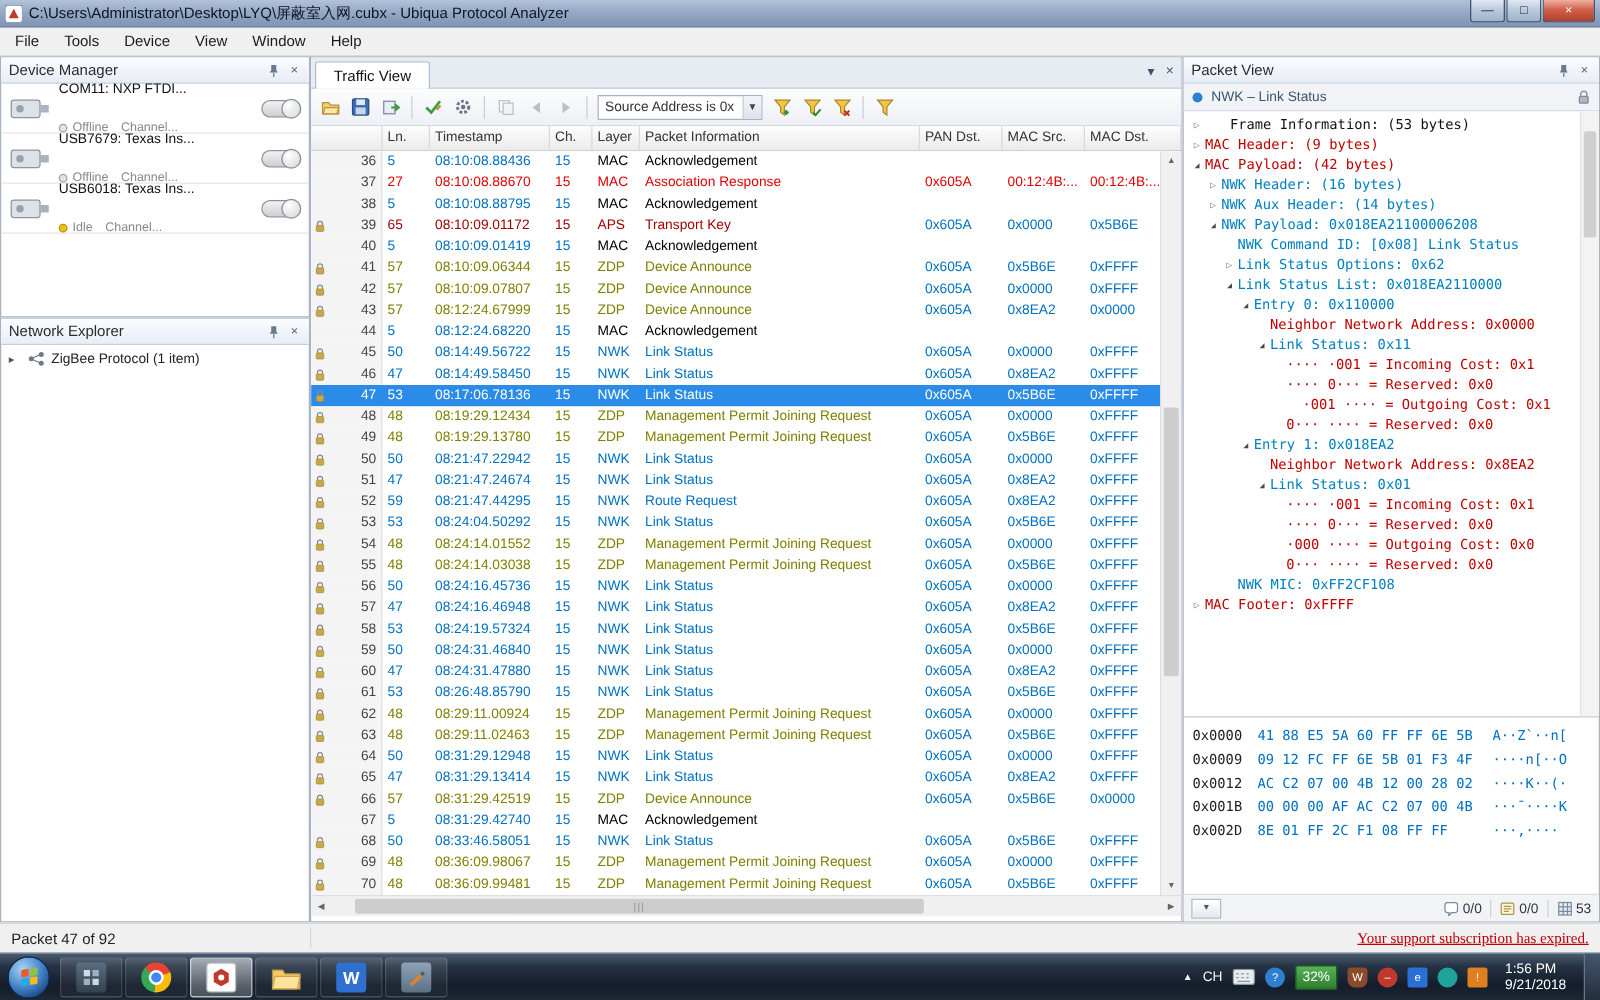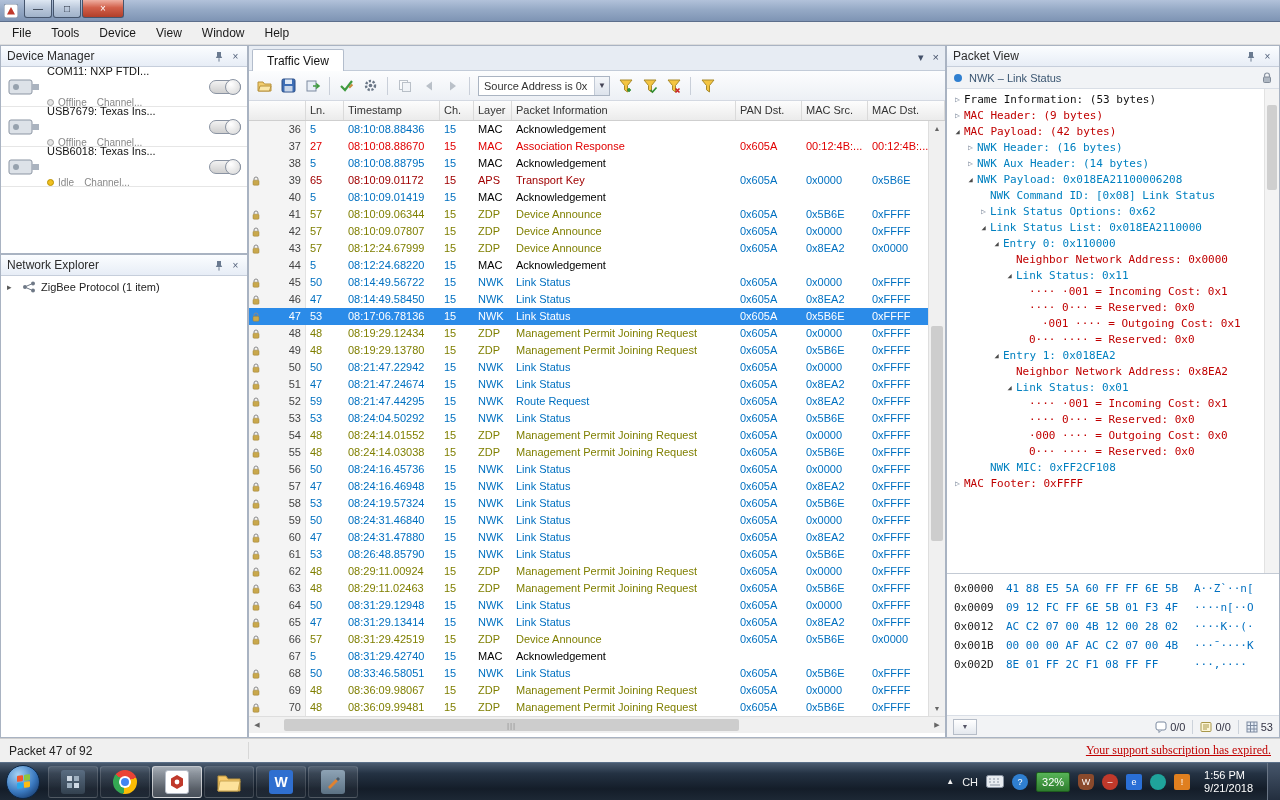--- a/index.html
+++ b/index.html
@@ -106,21 +106,21 @@
     padding:0 7px; gap:7px; font-size:11px; color:#3a5571; flex:none; }
   .pv-dot { width:8px; height:8px; border-radius:50%; background:#2f7fd0; flex:none; }
   .pv-sub-title { flex:1; }
   .tree-wrap { position:relative; flex:1; overflow:hidden; font-family:"DejaVu Sans Mono", monospace; font-size:11px; padding-top:3px; }
   .tnode { height:16px; line-height:16px; white-space:nowrap; display:flex; align-items:center; }
   .tnode .arrow { width:13px; display:inline-block; text-align:center; flex:none; }
   .arrow.collapsed { font-size:8px; color:#7a8699; }
   .arrow.expanded { font-size:7px; color:#4a4a4a; }
   .tnode.red .tlabel { color:#c00000; }
   .tnode.blue .tlabel { color:#0080c0; }
-  .tnode.black .tlabel { color:#111; }
+  .tnode.black .tlabel { color:#111;margin-left:20px; }
   .tree-scroll { position:absolute; right:0; top:0; width:15px; bottom:0; background:#f3f3f3; border-left:1px solid #e2e2e2; }
   .tree-thumb { position:absolute; left:2px; right:2px; top:16px; height:85px; background:#cfcfcf; border-radius:2px; }
 
   .hex-panel { height:142px; border-top:1px solid #c3cad4; font-family:"DejaVu Sans Mono", monospace;
     font-size:11px; padding:5px 7px; flex:none; overflow:hidden; }
   .hex-row { display:flex; height:19px; line-height:19px; }
   .hoff { width:52px; color:#222; flex:none; }
   .hbytes { width:188px; color:#0070c0; flex:none; }
   .hascii { color:#0070c0; }
   .hex-footer { height:22px; background:#f2f3f5; border-top:1px solid #d9dee6; display:flex; align-items:center;
@@ -163,20 +163,21 @@
   .show-desktop { width:13px; height:38px; border-left:1px solid #6a7686; background:linear-gradient(#46566b,#222d3d); flex:none; }
 </style>
 </head>
 <body>
 
 <div class="titlebar">
   <svg class="app-icon" viewBox="0 0 14 14">
     <rect width="14" height="14" rx="2" fill="#ffffff" stroke="#7a8aa0"></rect>
     <path d="M3 10.5 L7 3 L11 10.5 Z" fill="#c0392b"></path>
   </svg>
+  <span class="title-text">C:\Users\Administrator\Desktop\LYQ\屏蔽室入网.cubx - Ubiqua Protocol Analyzer</span>
   <div class="win-controls">
     <div class="win-btn">—</div>
     <div class="win-btn">□</div>
     <div class="win-btn close">×</div>
   </div>
 </div>
 
 <div class="menubar">
   <span class="menu-item">File</span>
   <span class="menu-item">Tools</span>

